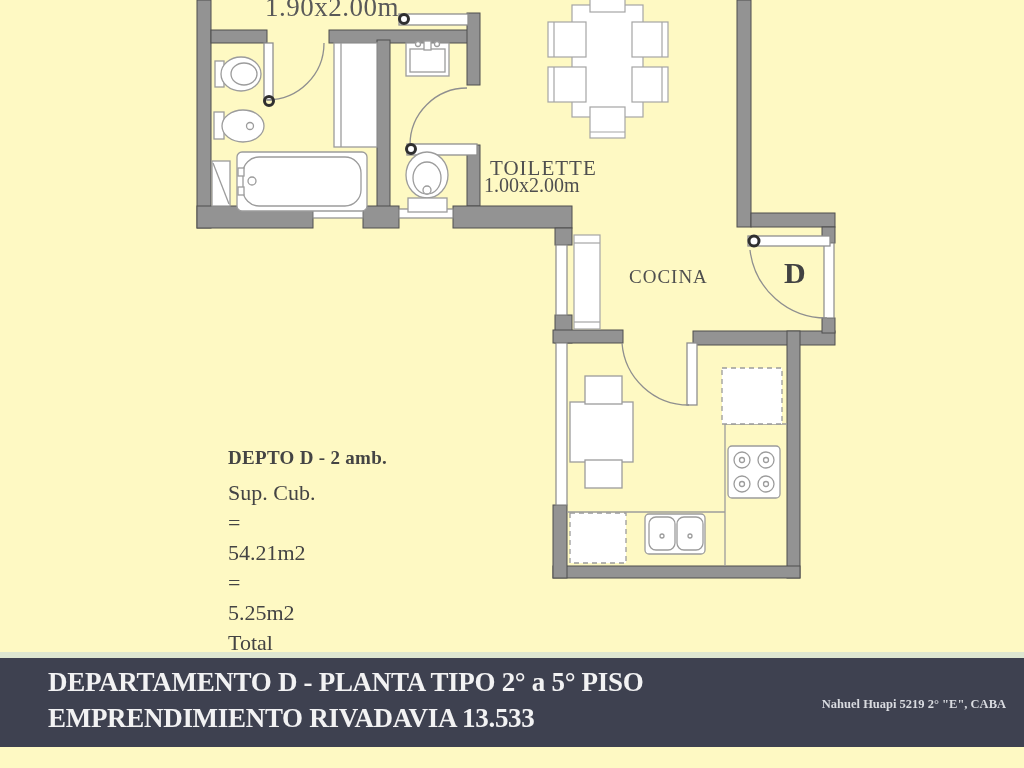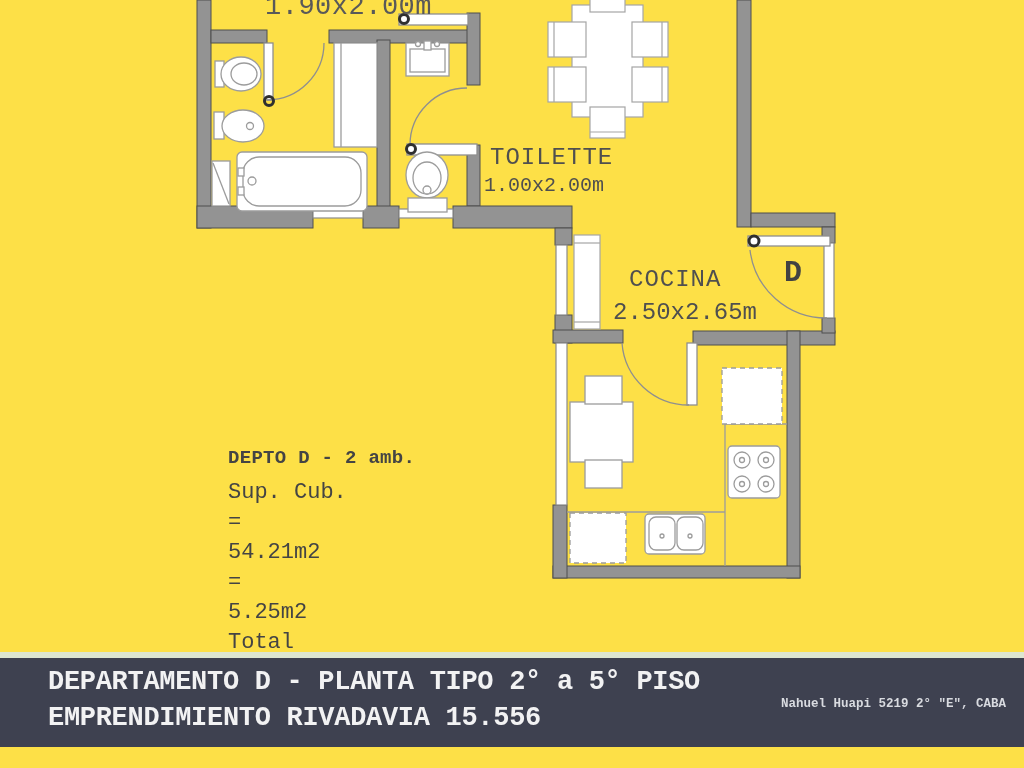--- a/index.html
+++ b/index.html
@@ -1,23 +1,23 @@
 <!DOCTYPE html>
 <html style="--text: #4f4f4f; --banner-bg: #3e4150; --banner-accent: #dde6d1; --banner-text: #f2f2f3;"><head>
 <meta charset="utf-8">
 <style>
   html,body{margin:0;padding:0;background:#ffffff;}
-  #stage{position:relative;width:1024px;height:768px;background:#fde047;overflow:hidden;
-         font-family:Liberation Mono, monospace;}
+  #stage{position:relative;width:1024px;height:768px;background:#fef9c3;overflow:hidden;
+         font-family:Liberation Serif, serif;}
   svg{position:absolute;left:0;top:0;display:block;}
   .lbl{position:absolute;white-space:nowrap;color:var(--text,#4f4f4f);}
   .dim-top{left:265px;top:-8px;font-size:27px;letter-spacing:.5px;color:#595959;}
-  .toilette-name{left:490px;top:144px;font-size:24px;letter-spacing:1px;font-weight:500;}
+  .toilette-name{left:490px;top:156px;font-size:21px;letter-spacing:1px;font-weight:500;}
   .toilette-dim{left:484px;top:174px;font-size:20px;}
-  .cocina-name{left:629px;top:266px;font-size:24px;letter-spacing:1px;font-weight:500;}
+  .cocina-name{left:629px;top:266px;font-size:19px;letter-spacing:1px;font-weight:500;}
   .cocina-dim{left:613px;top:299px;font-size:24px;}
   .d-label{left:784px;top:256px;font-size:30px;font-weight:bold;color:#424242;}
   .stats{position:absolute;left:228px;top:447px;color:#444;}
   .stats-title{font-size:19px;font-weight:bold;margin:0 0 9px 0;letter-spacing:.3px;}
   .stats-row{display:flex;font-size:22px;line-height:30px;flex-direction:column;}
   .s-label{width:120px;}
   .s-eq{width:26px;}
   .s-val{width:92px;}
   .banner{position:absolute;left:0;top:652px;width:1024px;height:74px;}
   .banner-accent{height:6px;background:var(--banner-accent,#dde6d1);}
@@ -200,21 +200,20 @@
         <rect x="585" y="376" width="37" height="28"></rect>
         <rect x="585" y="460" width="37" height="28"></rect>
       </g>
     </g>
   </svg>
 
   <div class="lbl dim-top">1.90x2.00m</div>
   <div class="lbl toilette-name">TOILETTE</div>
   <div class="lbl toilette-dim">1.00x2.00m</div>
   <div class="lbl cocina-name">COCINA</div>
-  <div class="lbl cocina-dim">2.50x2.65m</div>
   <div class="lbl d-label">D</div>
 
   <div class="stats">
     <div class="stats-title">DEPTO D - 2 amb.</div>
     <div class="stats-row">
       <span class="s-label">Sup. Cub.</span>
       <span class="s-eq">=</span>
       <span class="s-val">54.21m2</span>
     </div>
     <div class="stats-row">
@@ -226,21 +225,21 @@
       <span class="s-eq">=</span>
       <span class="s-val">59.46m2</span>
     </div>
   </div>
 
   <div class="banner">
     <div class="banner-accent"></div>
     <div class="banner-body">
       <div class="banner-titles">
         <div>DEPARTAMENTO D - PLANTA TIPO 2° a 5° PISO</div>
-        <div>EMPRENDIMIENTO RIVADAVIA 15.556</div>
+        <div>EMPRENDIMIENTO RIVADAVIA 13.533</div>
       </div>
       <div class="banner-contact">
         <div>Nahuel Huapi 5219 2° "E", CABA</div>
       </div>
     </div>
   </div>
 
 </div>
 
 </body></html>

